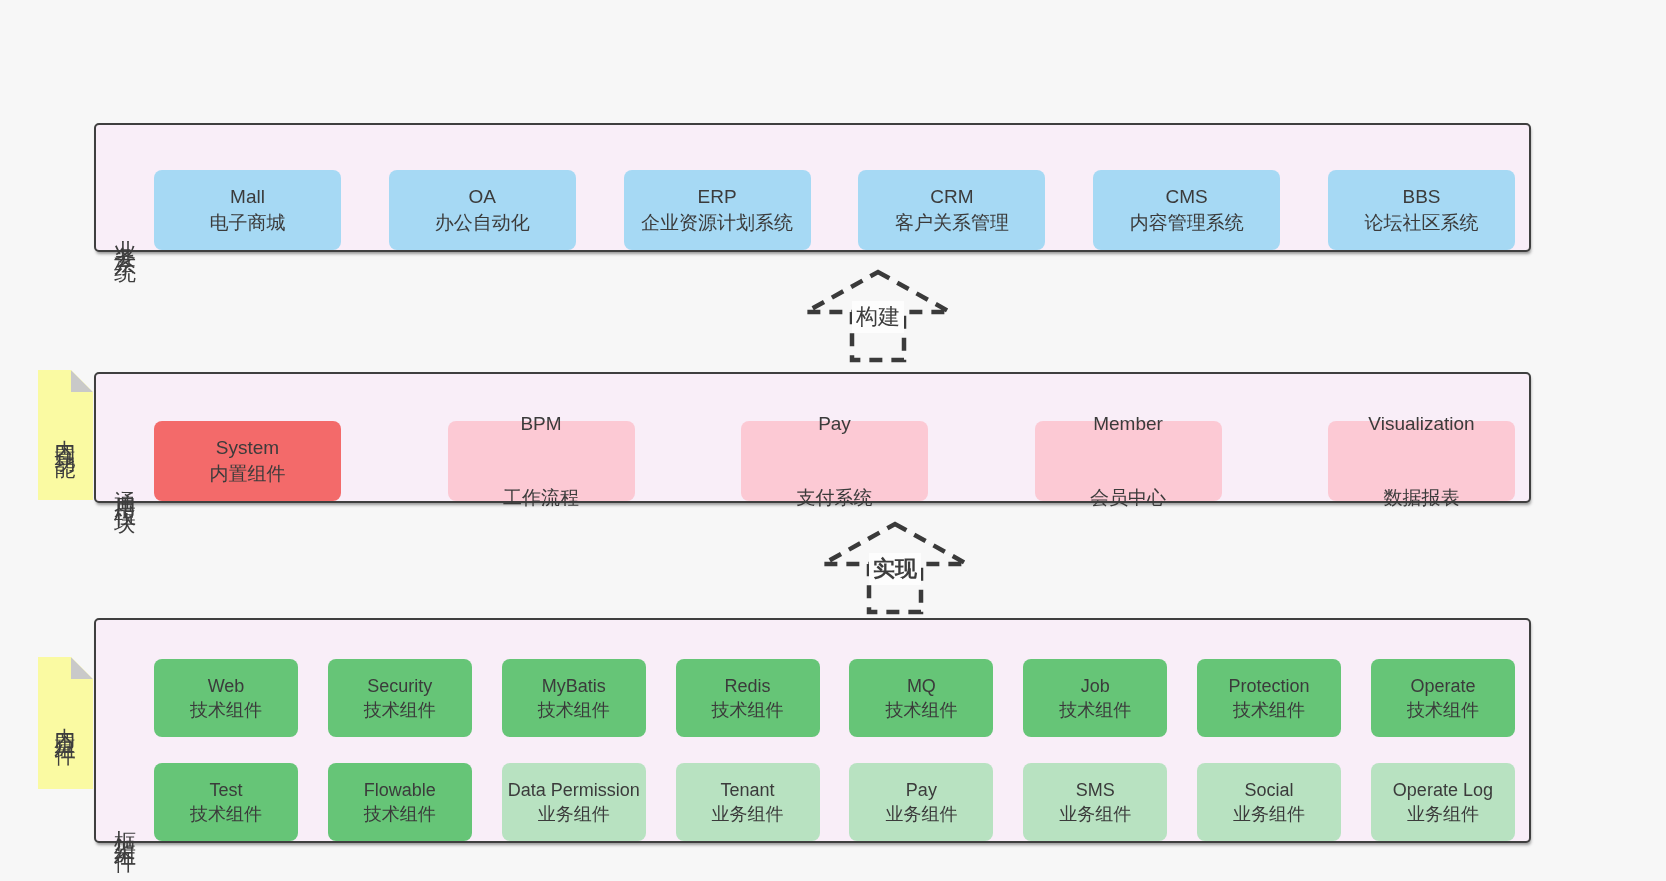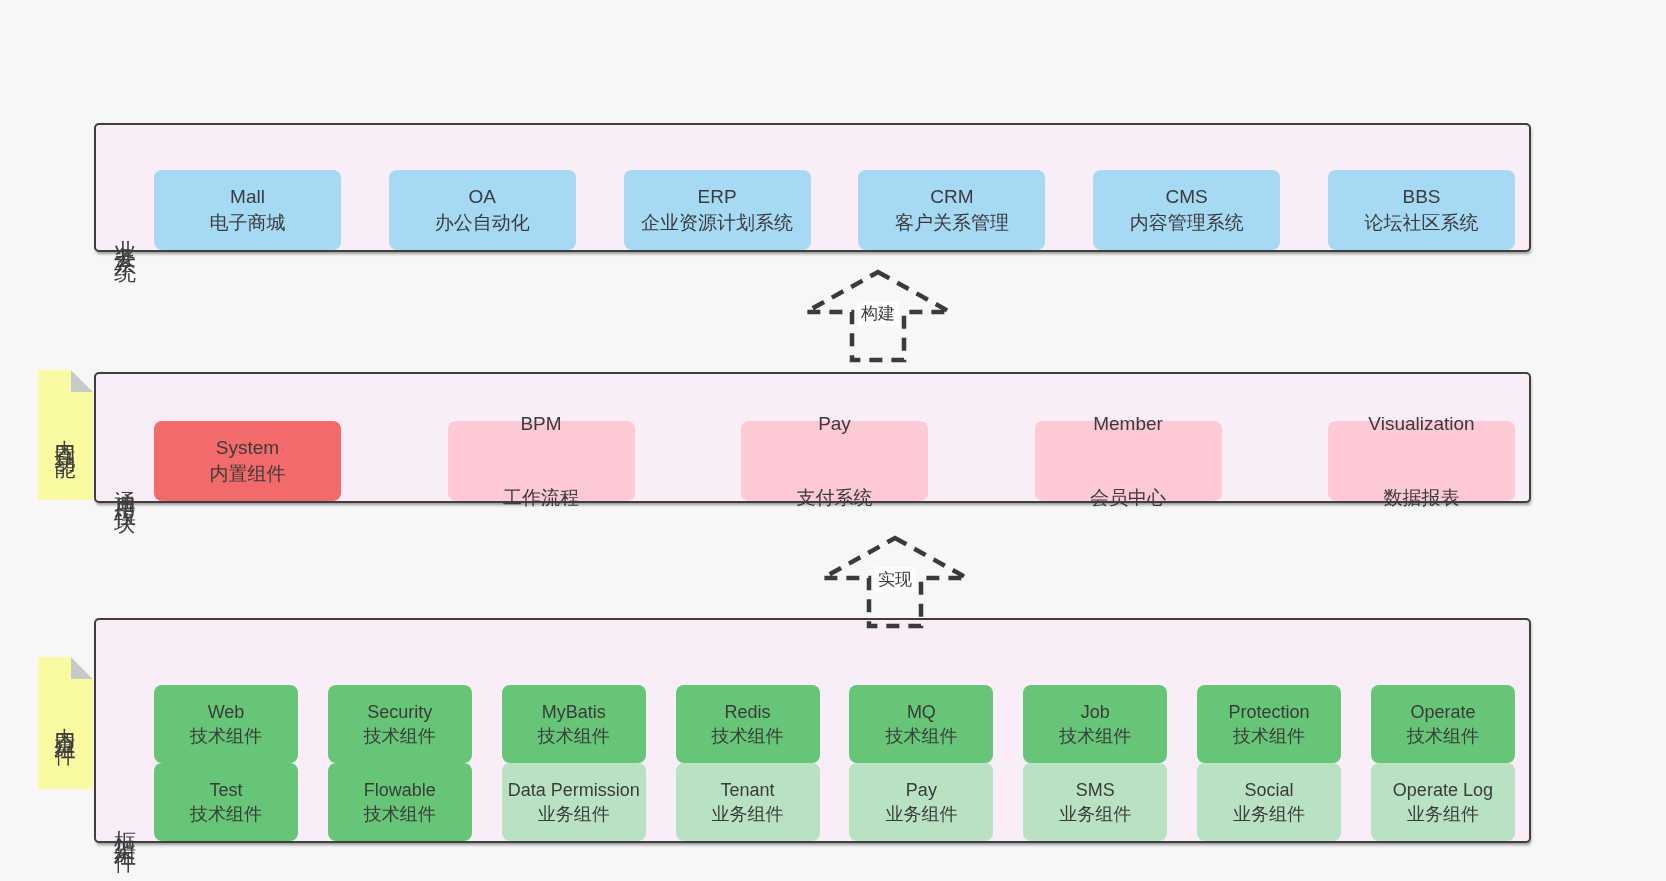--- a/index.html
+++ b/index.html
@@ -33,21 +33,21 @@
   .vtext{
     writing-mode:vertical-rl; text-orientation:upright;
     font-size:22px; letter-spacing:7px; color:var(--text); line-height:1;
   }
   .boxes-row{
     flex:1; display:flex; justify-content:space-between; align-items:center;
     padding-right:14px;
   }
   .boxes-col{
     flex:1; display:flex; flex-direction:column; justify-content:center;
-    padding-right:14px;
+    gap:26px; padding-right:14px;
   }
   .boxes-col .boxes-row{flex:none; padding-right:0;}
   .box{
     border-radius:8px; display:flex; flex-direction:column;
     align-items:center; justify-content:center; text-align:center;
     font-size:19px; line-height:26px; color:#3b3b3b;
   }
   .layer-1 .box,.layer-2 .box{width:187px; height:80px;}
   .layer-3 .box{width:144px; height:78px; font-size:18px; line-height:24px;}
   .blue{background:var(--box-blue);}
@@ -66,29 +66,29 @@
   .sticky .fold{
     position:absolute; top:0; right:0; width:22px; height:22px;
     background:var(--sticky-fold);
     clip-path:polygon(0 0, 100% 100%, 0 100%);
   }
   .sticky .vtext{font-size:21px; letter-spacing:6px;}
   .arrow{
     position:absolute; width:156px; height:96px; z-index:2;
   }
   .arrow-1{left:800px; top:268px;}
-  .arrow-2{left:817px; top:534px;}
+  .arrow-2{left:817px; top:520px;font-weight:bold;}
   .arrow svg{display:block; width:100%; height:100%;}
   .arrow svg polygon{
     fill:none; stroke:var(--arrow); stroke-width:4.5;
     stroke-dasharray:13 9;
   }
   .arrow-label{
     position:absolute; left:50%; top:33px; transform:translateX(-50%);
-    background:#fdfdfd; padding:1px 4px; font-size:17px; color:var(--text);
+    background:#fdfdfd; padding:1px 4px; font-size:22px; color:var(--text);
     white-space:nowrap;
   }
 </style>
 </head>
 <body>
 
 <div class="sticky sticky-1">
   <span class="fold"></span>
   <span class="vtext">内置功能</span>
 </div>

